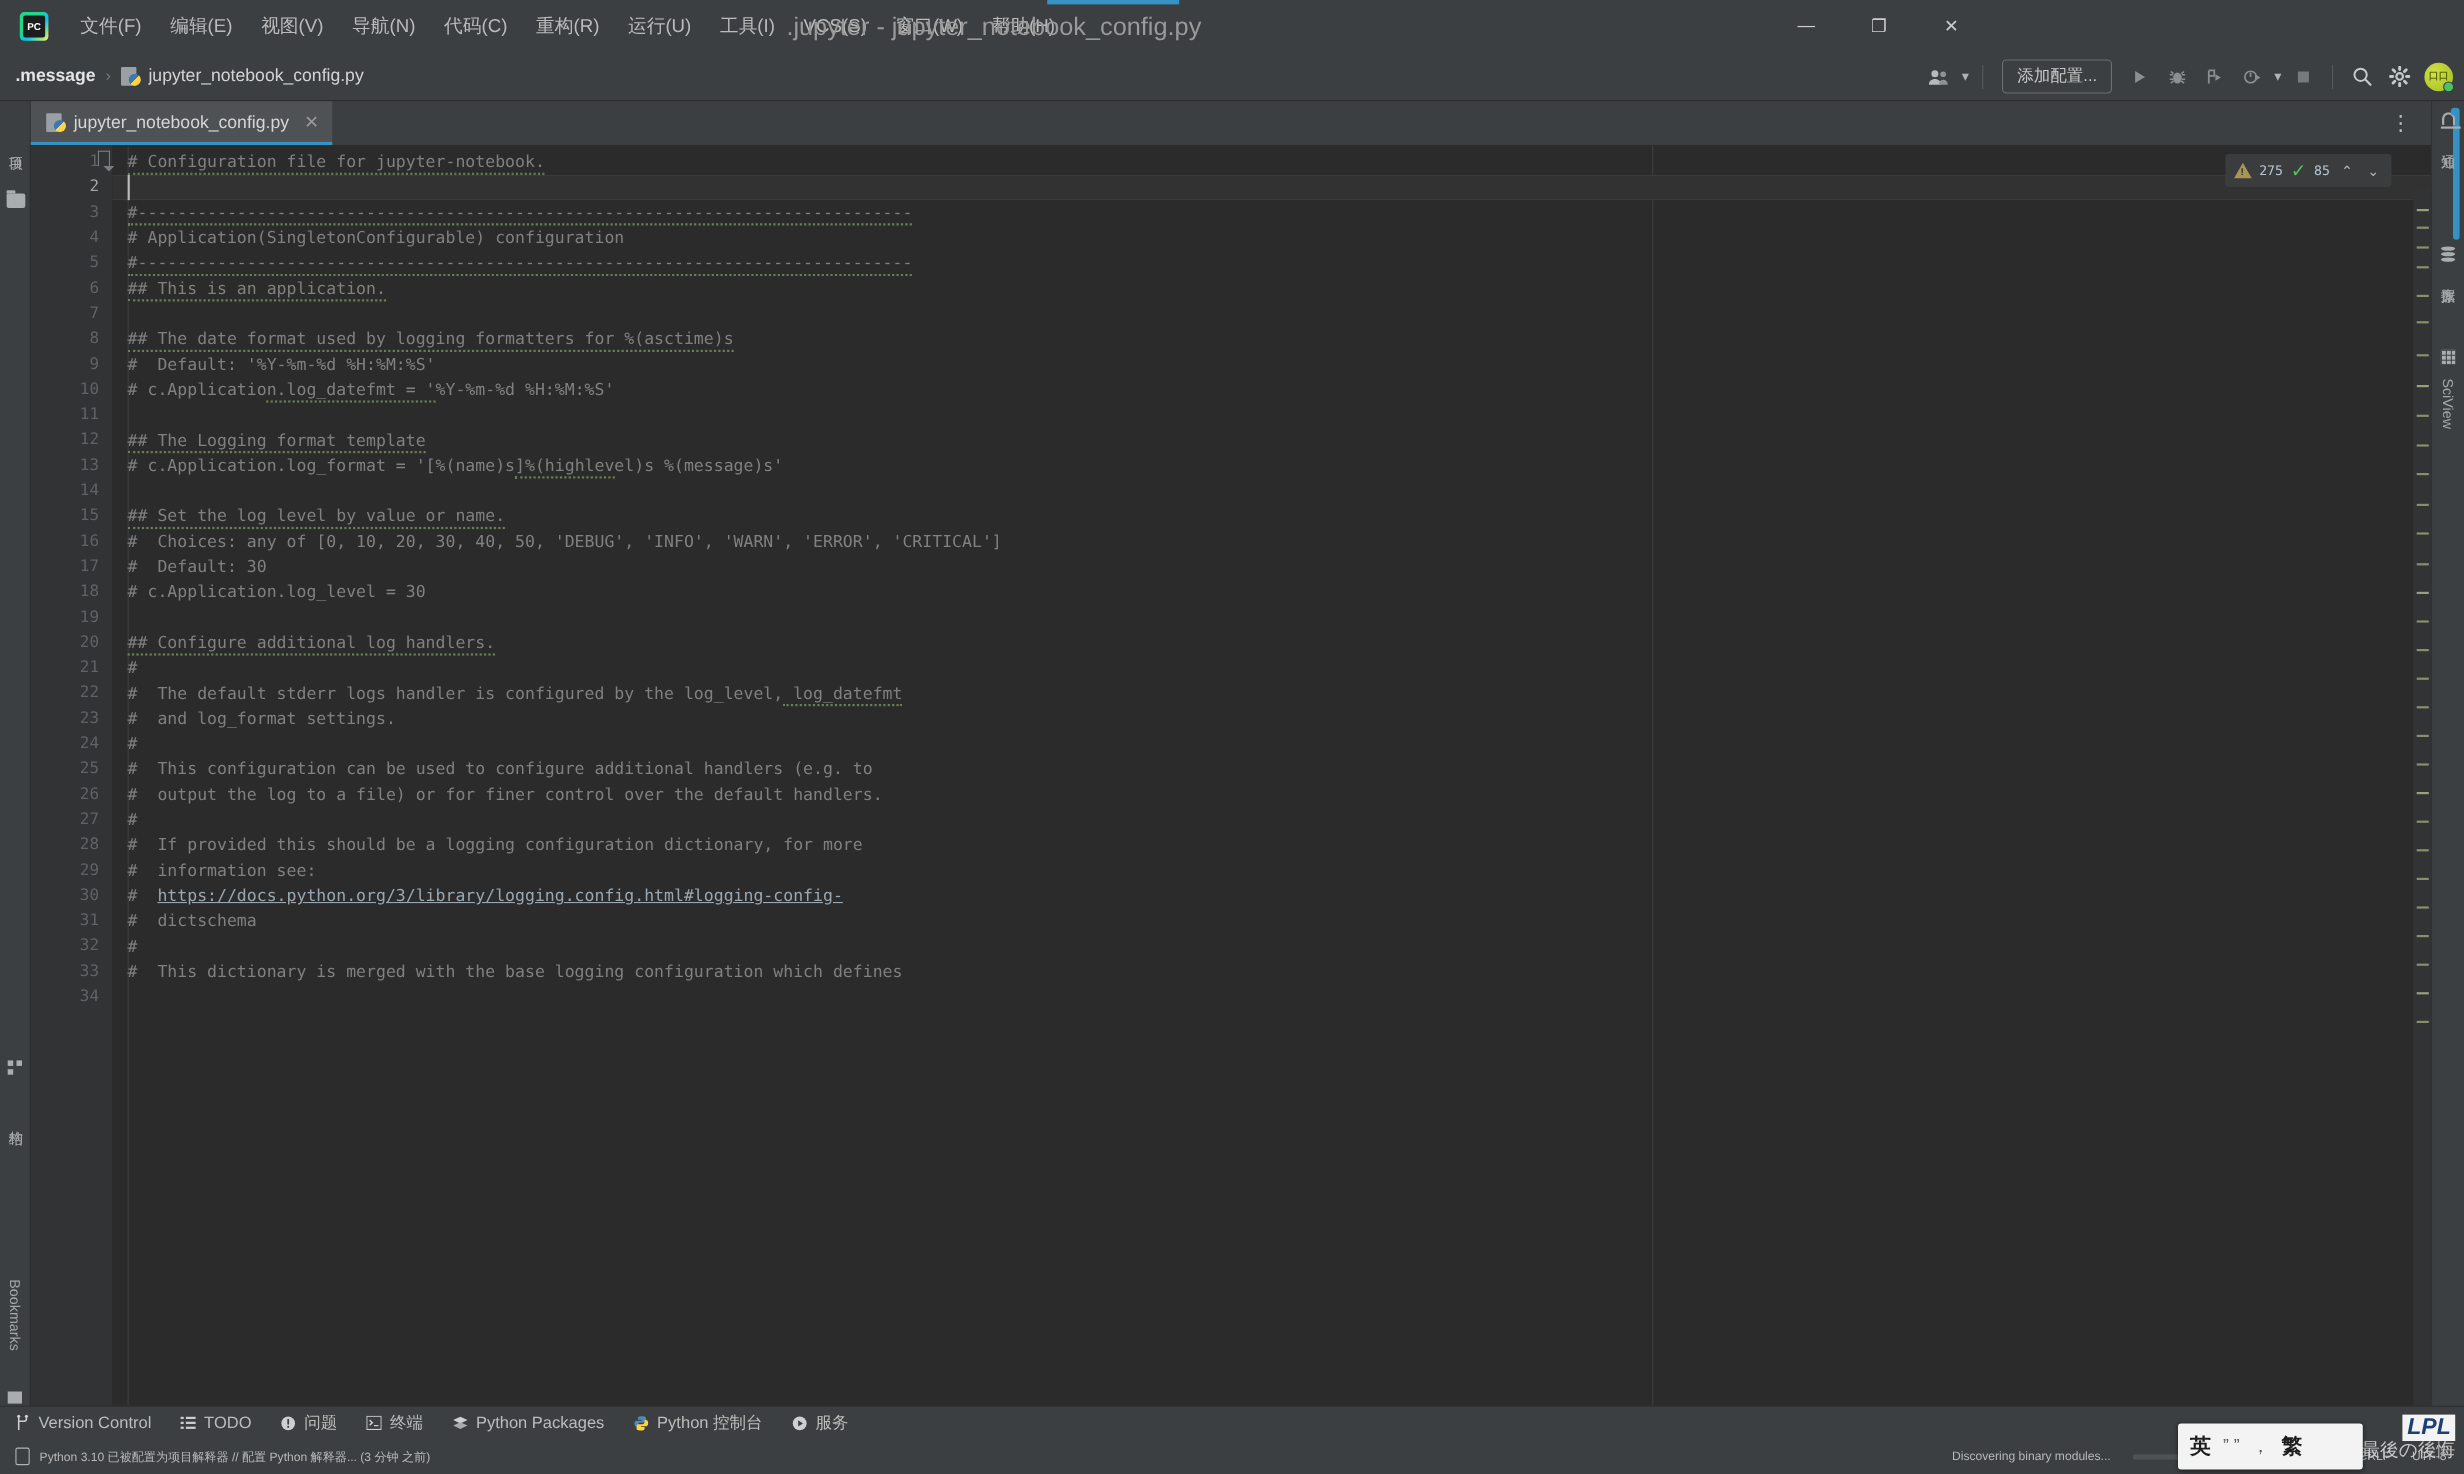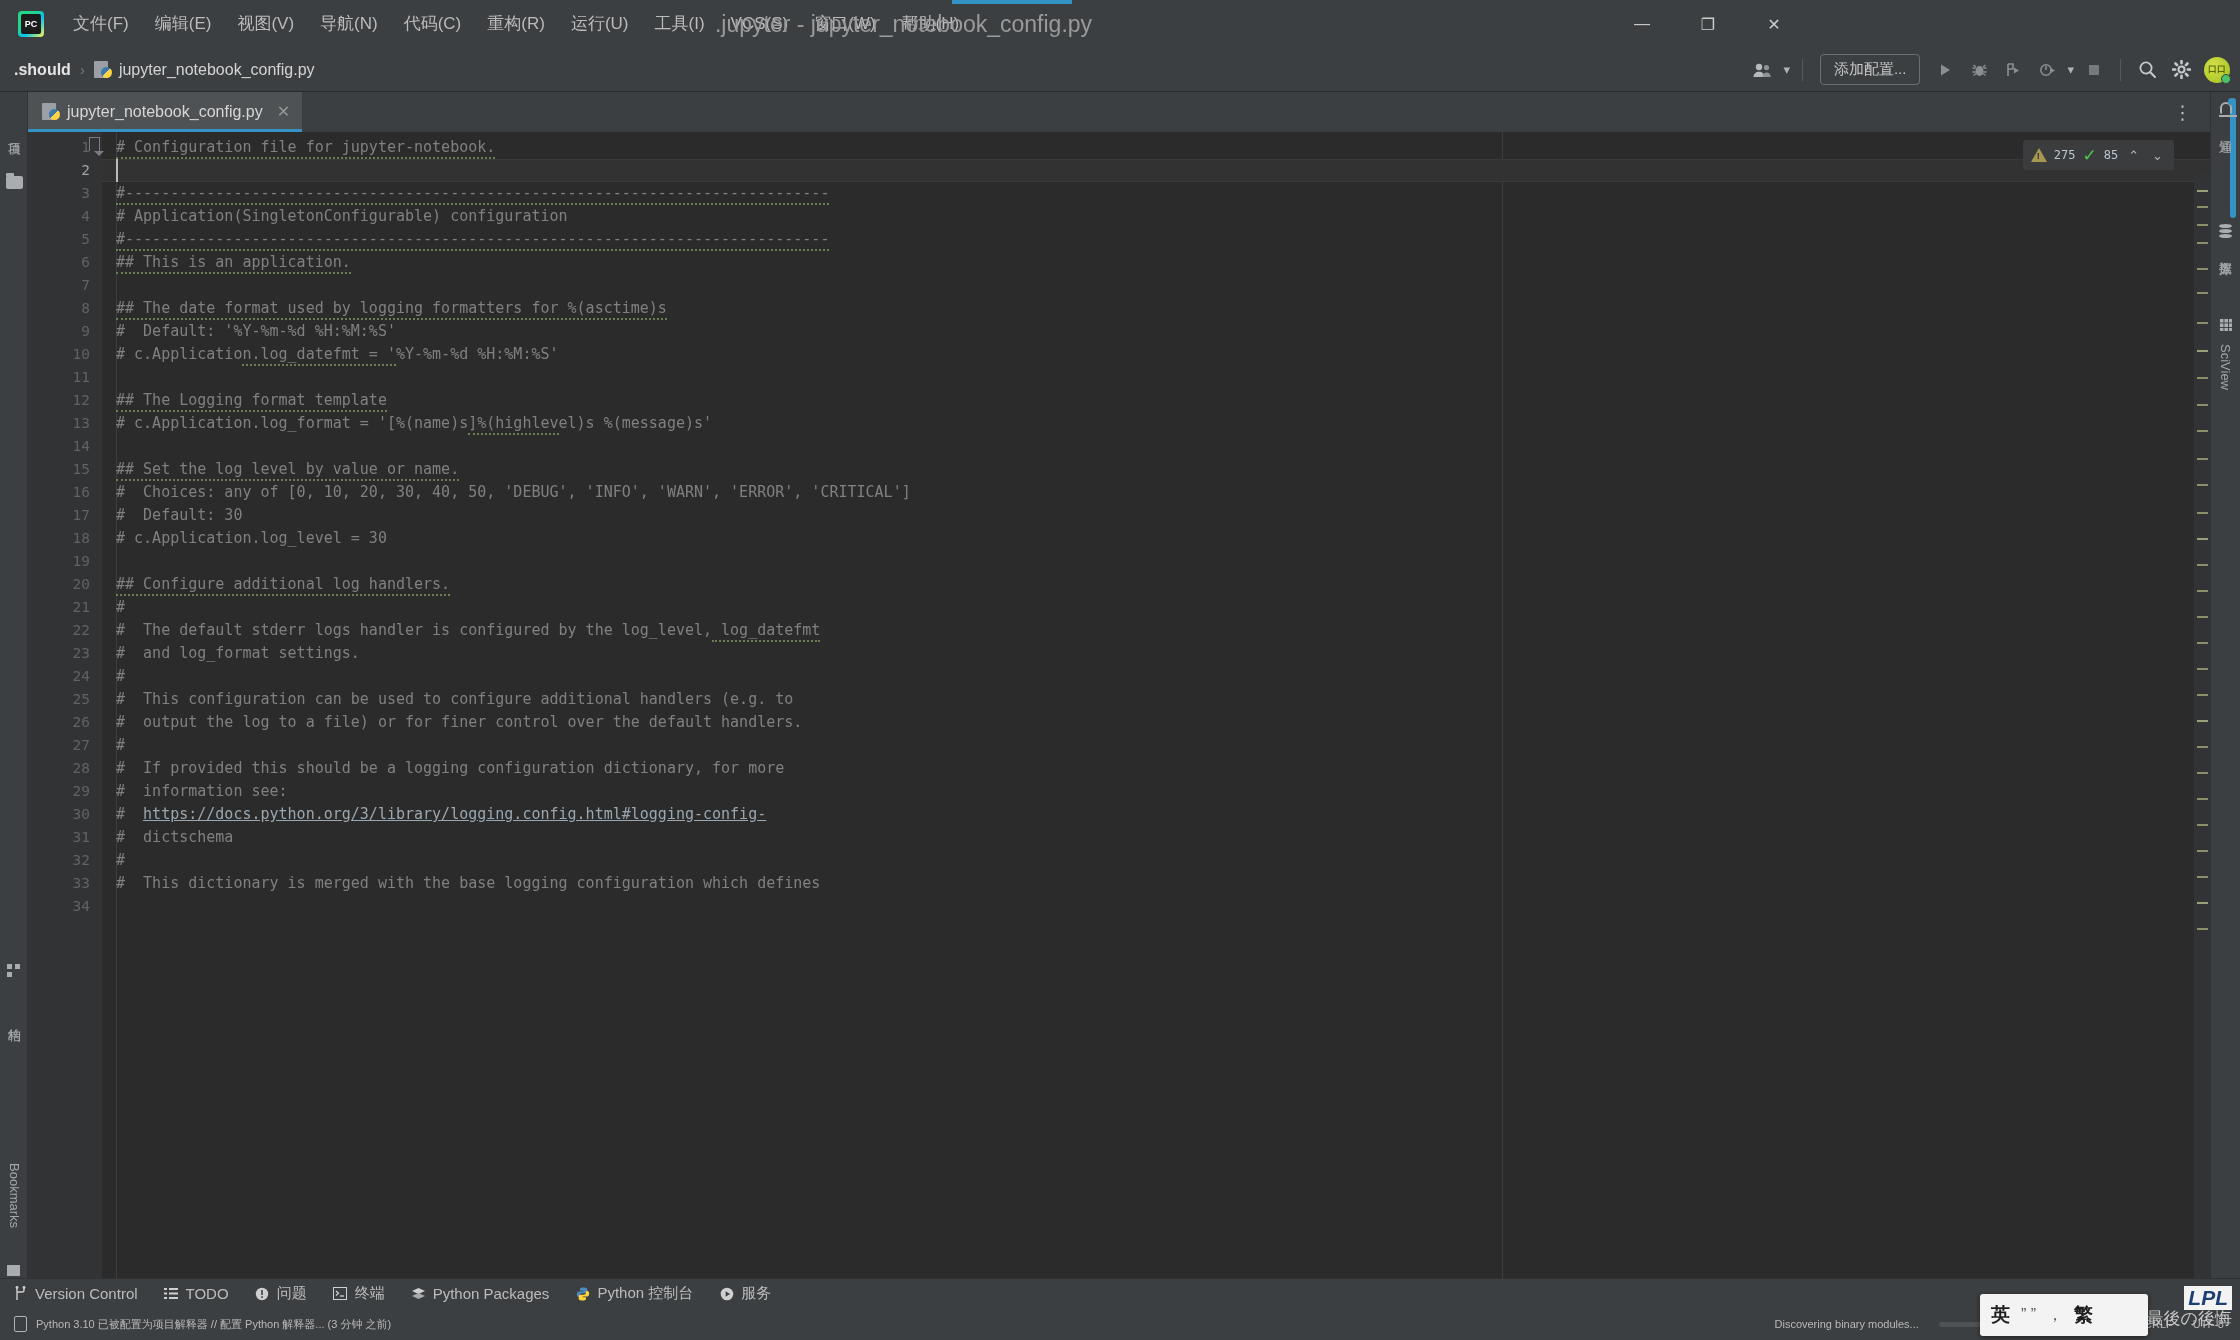--- a/index.html
+++ b/index.html
@@ -337,21 +337,21 @@
     <div class="win-title">.jupyter - jupyter_notebook_config.py</div>
     <div class="win-ctrls">
       <div class="win-btn">—</div>
       <div class="win-btn">❐</div>
       <div class="win-btn close">✕</div>
     </div>
   </div>
 
   <div class="navbar">
     <div class="crumbs">
-      <span class="crumb bold">.should</span>
+      <span class="crumb bold">.message</span>
       <span class="crumb-sep">›</span>
       <span class="py-icon">
           <span class="sheet"></span>
           <span class="snake-b"></span>
         </span>
       <span class="crumb">jupyter_notebook_config.py</span>
     </div>
 
     <div class="nav-right">
       <div class="tb-btn">

